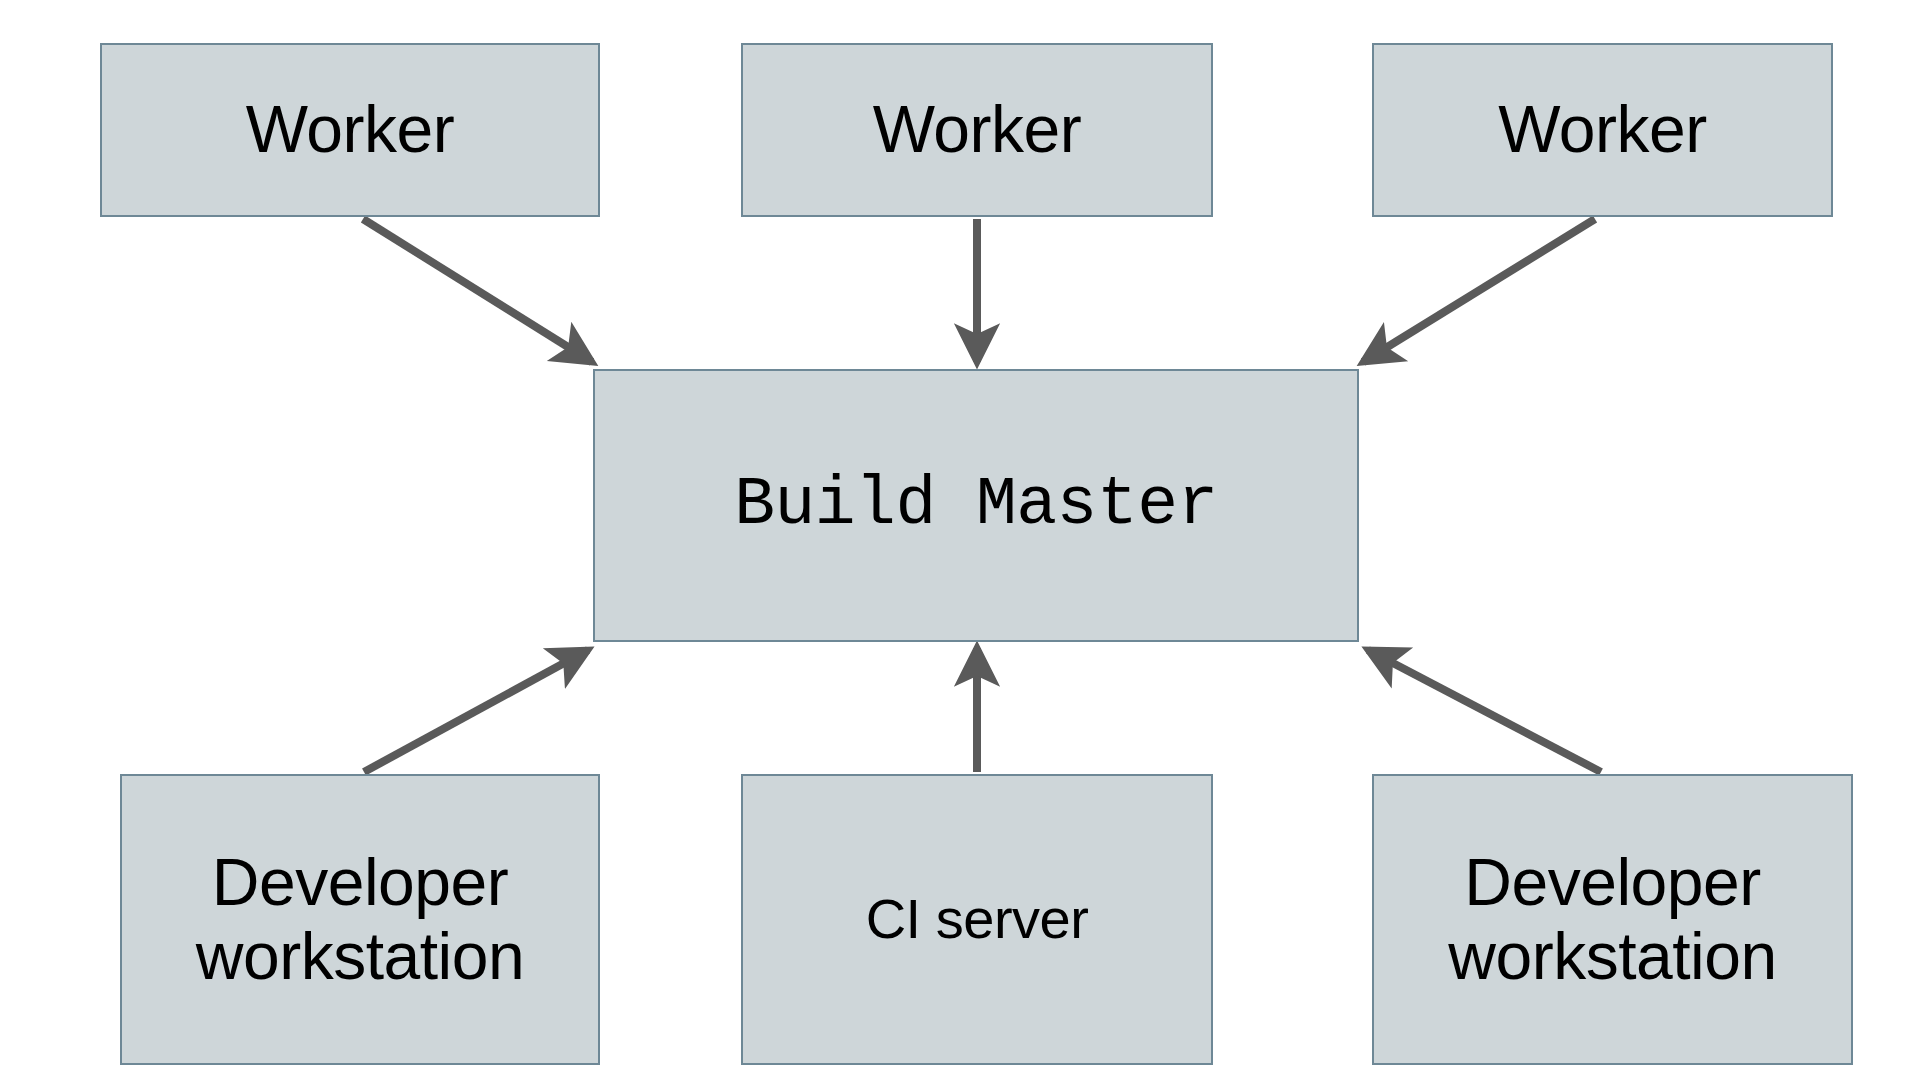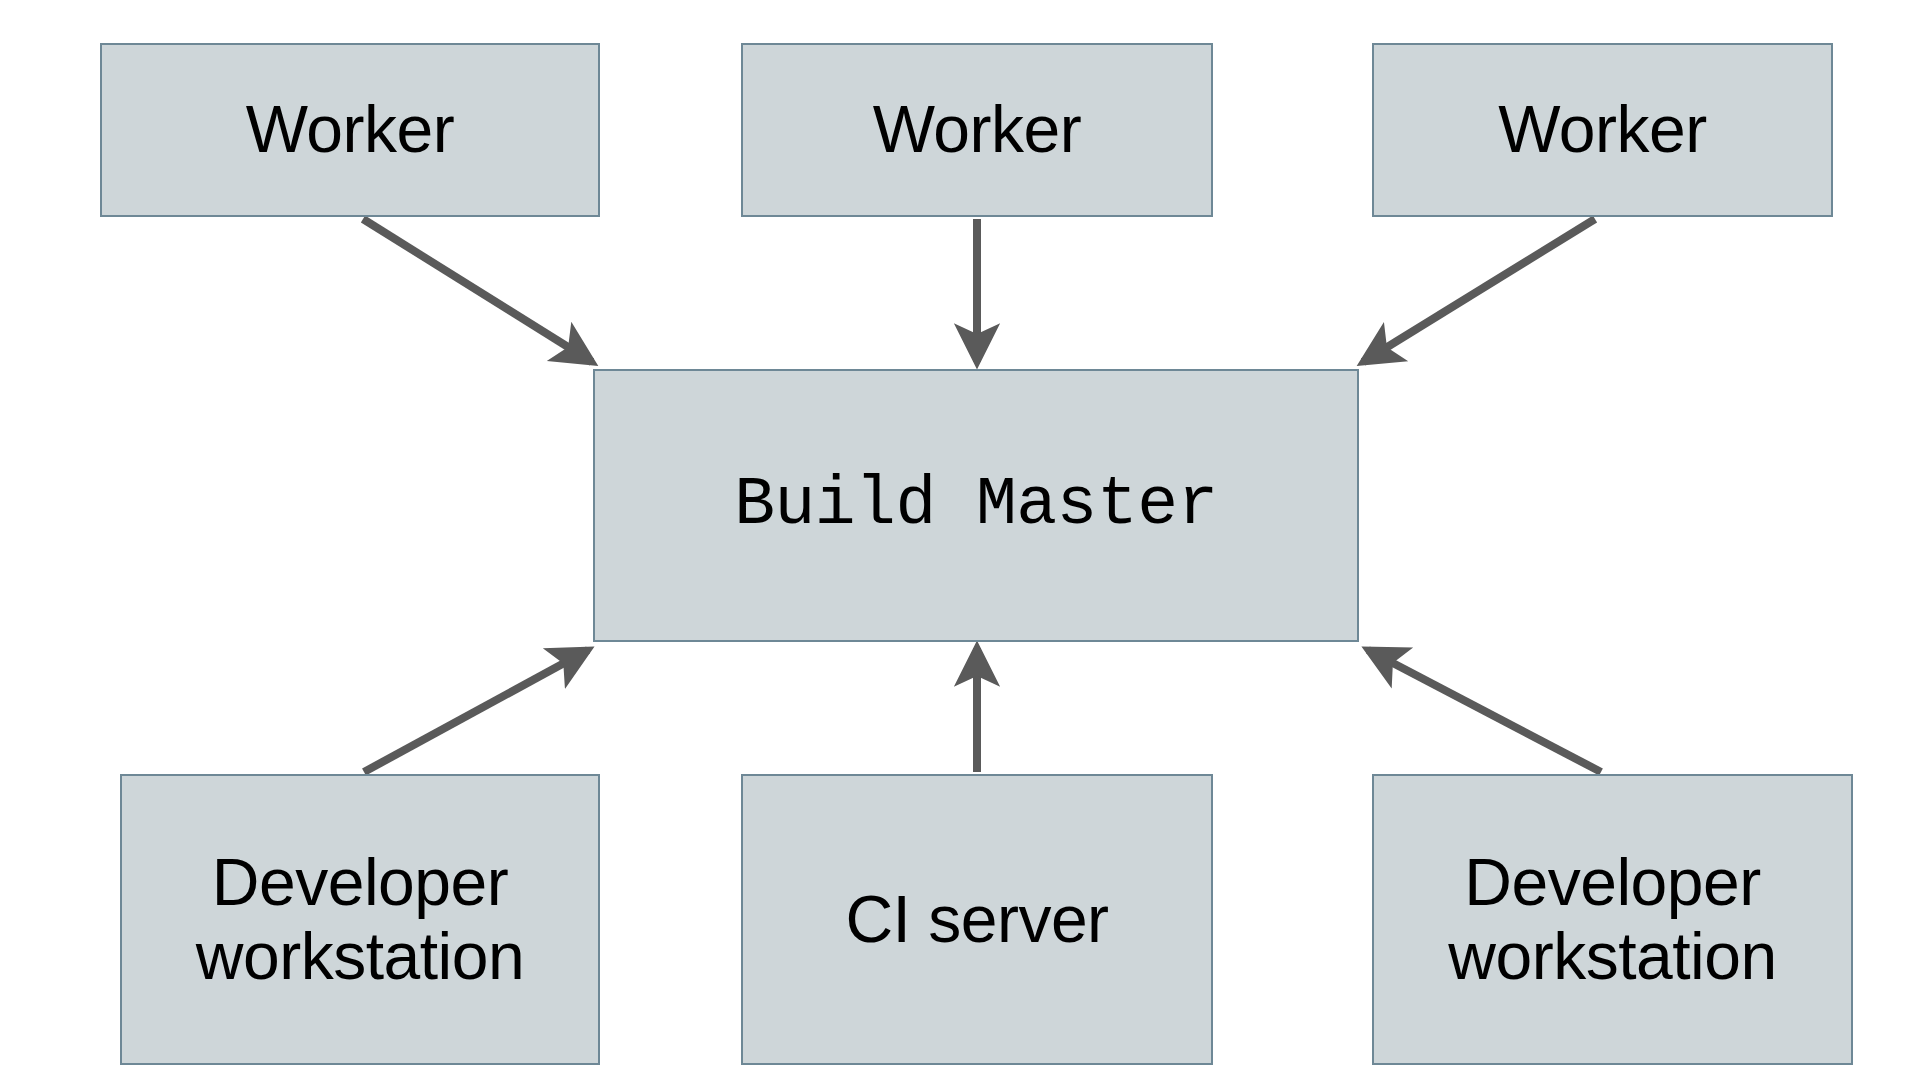--- a/index.html
+++ b/index.html
@@ -50,21 +50,21 @@
   
   #node-worker-left   { left: 100px;  top: 43px;  width: 500px; height: 174px; font-size: 66px; }
   #node-worker-mid    { left: 741px;  top: 43px;  width: 472px; height: 174px; font-size: 66px; }
   #node-worker-right  { left: 1372px; top: 43px;  width: 461px; height: 174px; font-size: 66px; }
 
   
   #node-build-master  { left: 593px;  top: 369px; width: 766px; height: 273px; font-size: 68px; font-family: Liberation Mono, monospace; }
 
   
   #node-dev-left      { left: 120px;  top: 774px; width: 480px; height: 291px; font-size: 66px; }
-  #node-ci-server     { left: 741px;  top: 774px; width: 472px; height: 291px; font-size: 66px; }
+  #node-ci-server     { left: 741px;  top: 774px; width: 472px; height: 291px; font-size: 56px; }
   #node-dev-right     { left: 1372px; top: 774px; width: 481px; height: 291px; font-size: 66px; }
 </style>
 </head>
 <body>
 
 <div id="canvas">
 
   <svg id="edges" viewBox="0 0 1910 1090" width="1910" height="1090" xmlns="http://www.w3.org/2000/svg">
     <defs>
       <marker id="arrowhead" viewBox="0 0 12 12" refX="9.4" refY="6" markerWidth="6.2" markerHeight="6.2" orient="auto-start-reverse" markerUnits="strokeWidth">

